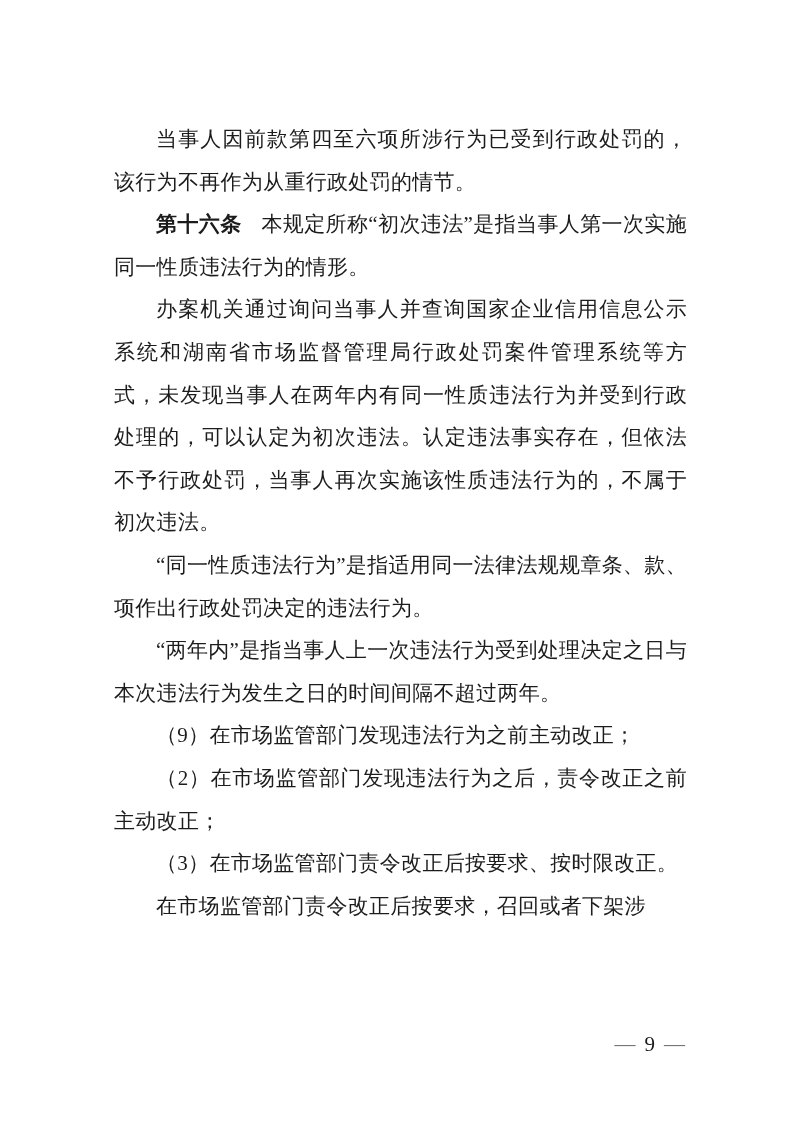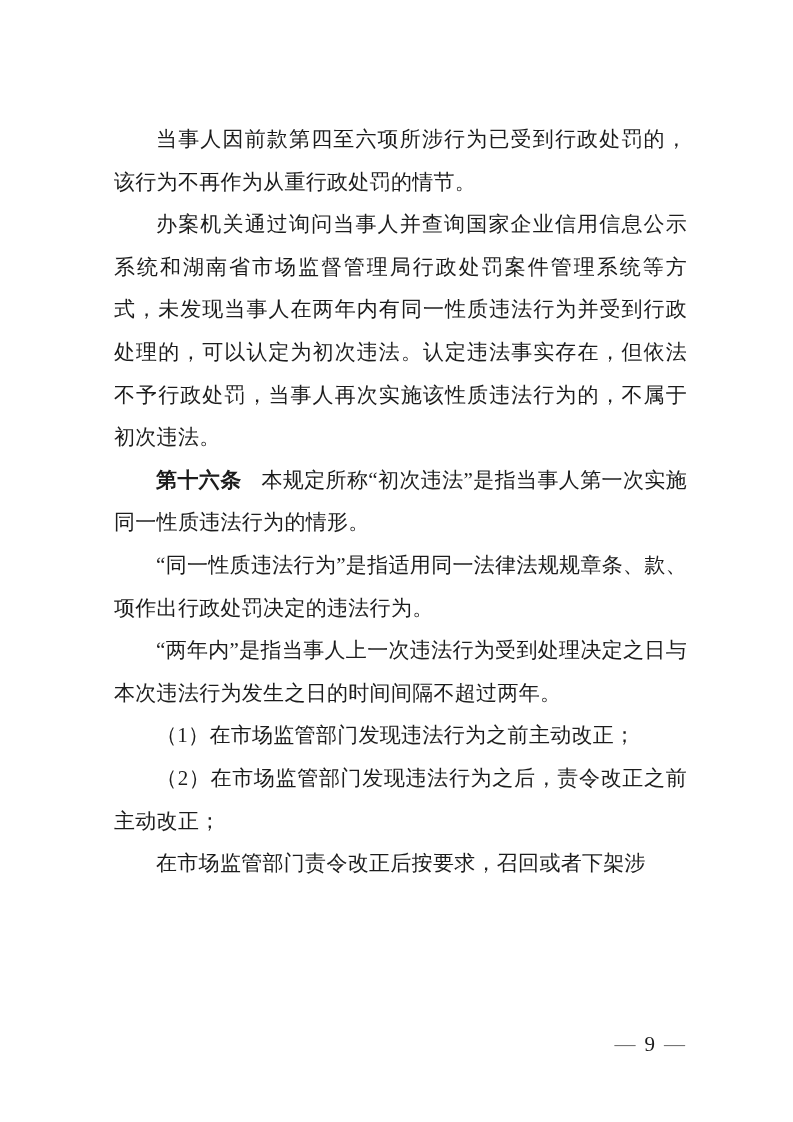--- a/index.html
+++ b/index.html
@@ -57,33 +57,34 @@
 </style>
 </head>
 <body>
 
 <div class="page">
 
   <div class="content">
 
     <p><span>当事人因前款第四至六项所涉行为已受到行政处罚的，该行为不再作为从重行政处罚的情节。</span></p>
 
+    <p><span class="article-lead">第十六条</span><span>本规定所称“初次违法”是指当事人第一次实施同一性质违法行为的情形。</span></p>
+
     <p><span>办案机关通过询问当事人并查询国家企业信用信息公示系统和湖南省市场监督管理局行政处罚案件管理系统等方式，未发现当事人在两年内有同一性质违法行为并受到行政处理的，可以认定为初次违法。认定违法事实存在，但依法不予行政处罚，当事人再次实施该性质违法行为的，不属于初次违法。</span></p>
-
-    <p><span class="article-lead">第十六条</span><span>本规定所称“初次违法”是指当事人第一次实施同一性质违法行为的情形。</span></p>
 
     <p><span>“同一性质违法行为”是指适用同一法律法规规章条、款、项作出行政处罚决定的违法行为。</span></p>
 
     <p><span>“两年内”是指当事人上一次违法行为受到处理决定之日与本次违法行为发生之日的时间间隔不超过两年。</span></p>
 
 
-    <p><span>（1）在市场监管部门发现违法行为之前主动改正；</span></p>
+    <p><span>（9）在市场监管部门发现违法行为之前主动改正；</span></p>
 
     <p><span>（2）在市场监管部门发现违法行为之后，责令改正之前主动改正；</span></p>
 
+    <p><span>（3）在市场监管部门责令改正后按要求、按时限改正。</span></p>
 
     <p><span>在市场监管部门责令改正后按要求，召回或者下架涉</span></p>
 
   </div>
 
   <div class="page-footer">
     <span class="dash">—</span><span class="num">9</span><span class="dash">—</span>
   </div>
 
 </div>

